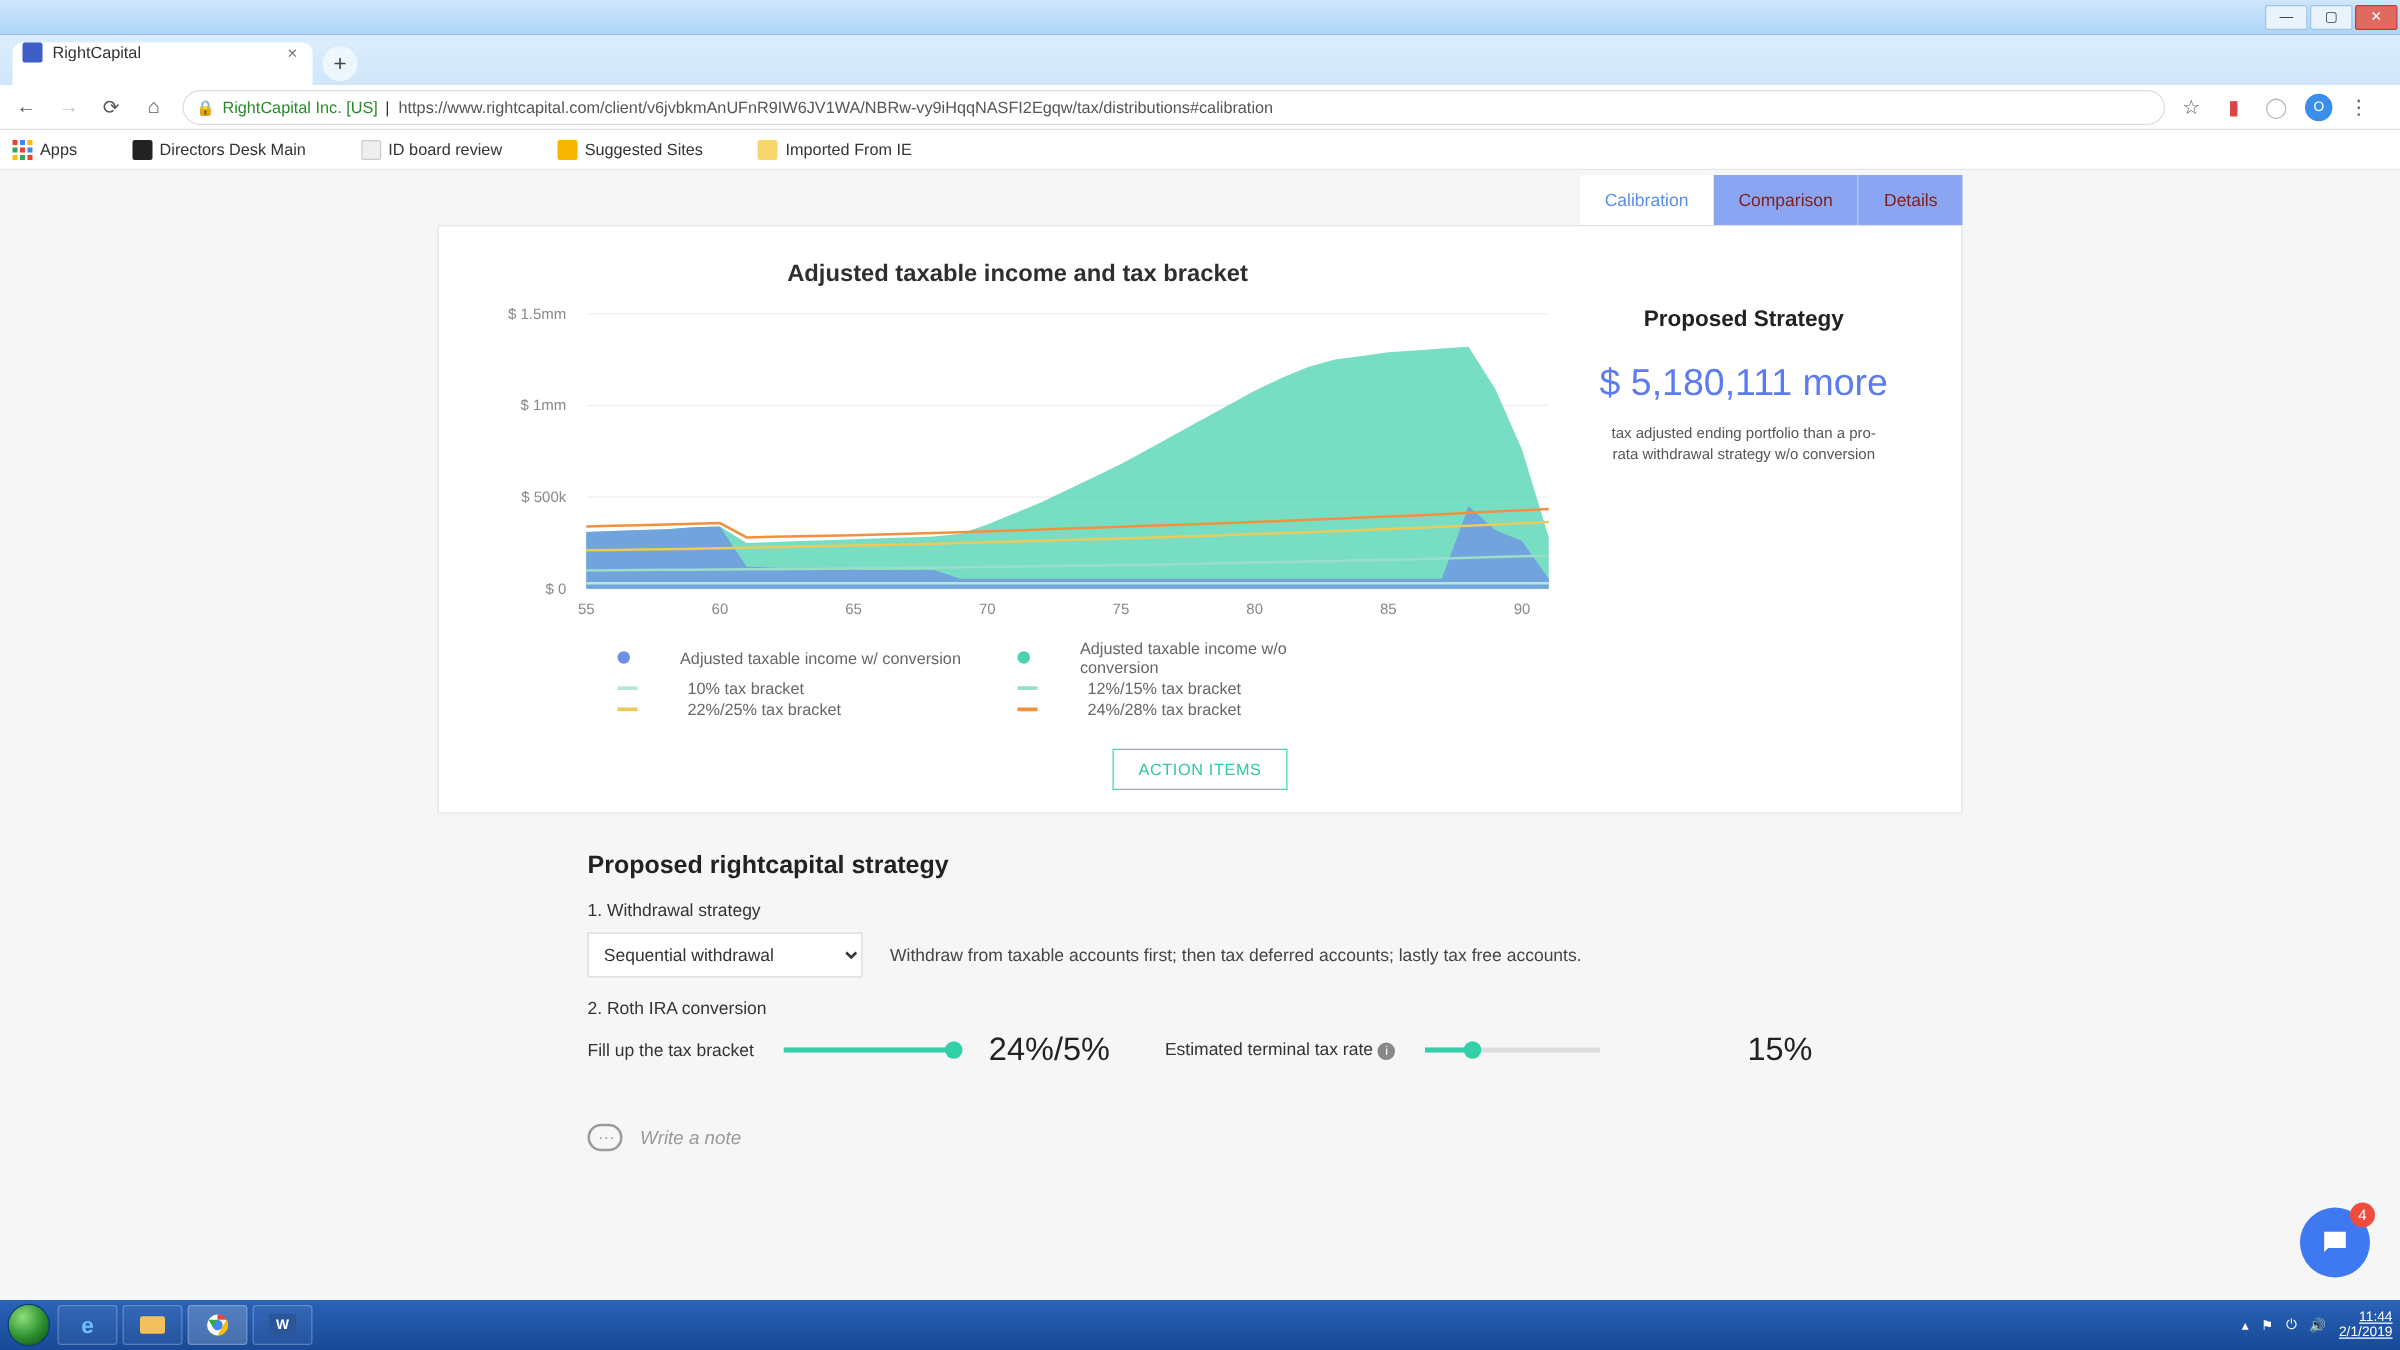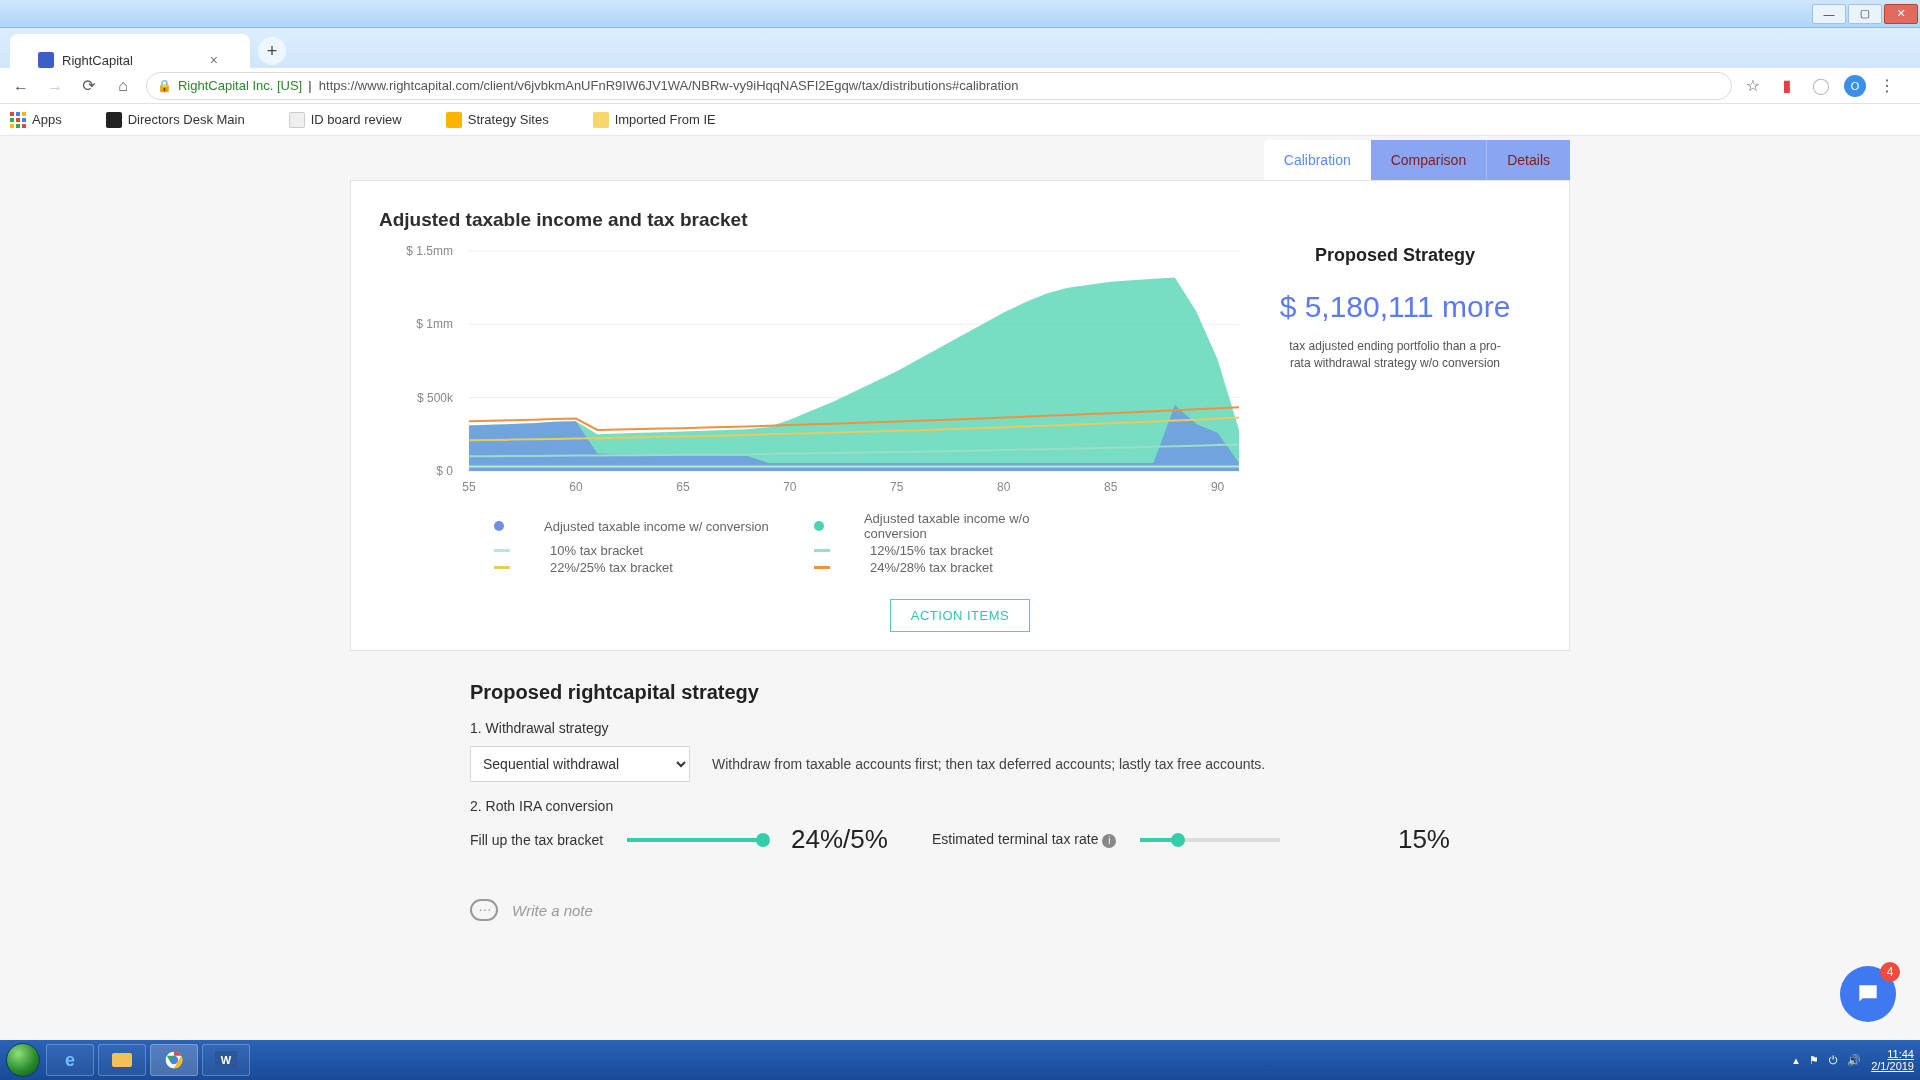--- a/index.html
+++ b/index.html
@@ -3,21 +3,21 @@
 <meta charset="utf-8">
 <style>
   * { box-sizing: border-box; margin: 0; padding: 0; }
   html, body { width: 1920px; height: 1080px; font-family: Arial, Helvetica, sans-serif; overflow: hidden; background:#fff; }
   
   .win-frame { height:28px; background:linear-gradient(#cfe6fb,#aed6f7); display:flex; align-items:center; justify-content:flex-end; padding:0 2px; border-bottom:1px solid #8fb8dc;}
   .win-btn { width:34px; height:20px; margin-left:2px; background:#e9f3fc; border:1px solid #9fc3e2; border-radius:2px; display:flex; align-items:center; justify-content:center; font-size:11px; color:#333;}
   .win-btn.close{ background:#e06a5f; border-color:#b84238; color:#fff;}
   
   .tabstrip{ height:40px; background:linear-gradient(#dbeefd,#d0e6fa); display:flex; align-items:flex-end; padding-left:10px;}
-  .tab{ height:34px; width:240px; background:#fff; border-top-left-radius:8px; border-top-right-radius:8px; display:flex; align-items:flex-end; padding:0 28px; font-size:13px; color:#333; position:relative;}
+  .tab{ height:34px; width:240px; background:#fff; border-top-left-radius:8px; border-top-right-radius:8px; display:flex; align-items:flex-start; padding:0 8px; font-size:13px; color:#333; position:relative;}
   .tab .favicon{ width:16px;height:16px;background:#3b5fc4;margin-right:8px;border-radius:2px;}
   .tab .title{flex:1; white-space:nowrap; overflow:hidden;}
   .tab .close{ color:#777; font-size:14px; padding:0 4px;}
   .newtab{ width:28px;height:28px;margin-left:8px;margin-bottom:3px;border-radius:50%; background:rgba(255,255,255,.6); display:flex;align-items:center;justify-content:center;color:#444;font-size:18px;}
   
   .toolbar{ height:36px; background:#fff; display:flex; align-items:center; padding:0 10px; border-bottom:1px solid #e1e1e1;}
   .tb-icon{ width:22px;height:22px; margin-right:12px; color:#5a5a5a; display:flex;align-items:center;justify-content:center; font-size:16px;}
   .tb-icon.disabled{opacity:.35}
   .omnibox{ flex:1; display:flex; align-items:center; height:28px; border:1px solid #dcdcdc; border-radius:14px; padding:0 10px; font-size:13px; color:#333;}
   .omnibox .lock{ font-size:12px; color:#2a8a2a; margin-right:6px;}
@@ -36,21 +36,21 @@
   .page{ position:absolute; left:0; right:0; top:136px; bottom:40px; background:#f6f6f6;}
   .tabs-row{ display:flex; justify-content:center;}
   .tabs-wrap{ width:1220px; display:flex; justify-content:flex-end; margin-top:4px;}
   .ptab{ height:40px; padding:0 20px; display:flex;align-items:center; font-size:14px;}
   .ptab.active{ background:#fff; color:#5a8dee; border-top-left-radius:4px;border-top-right-radius:4px;}
   .ptab.inactive{ background:#8aa5f1; color:#7f1d1d;}
   .ptab.inactive+.ptab.inactive{ border-left:1px solid rgba(255,255,255,.25);}
   .card{ width:1220px; margin:0 auto; background:#fff; border:1px solid #e4e4e4; padding:28px 28px 18px; position:relative;}
   .chart-col{ display:flex; }
   .chart-block{ width:870px;}
-  .chart-title{ font-size:19px; color:#2e2e2e; font-weight:600; margin-bottom:10px;}
+  .chart-title{ text-align:center; font-size:19px; color:#2e2e2e; font-weight:600; margin-bottom:10px;}
   .radios{ text-align:center; font-size:14px; color:#333; margin-bottom:16px;}
   .radios label{ margin:0 10px;}
   .radios input{vertical-align:-2px; margin-right:4px;}
   .chart-svg{ display:block;}
   .legend{ display:grid; grid-template-columns: 280px 280px; gap:2px 40px; width:640px; margin:10px auto 0; font-size:13px; color:#666;}
   .lg{ display:flex; align-items:center;gap:34px;}
   .lg .sw{ width:10px;height:10px;border-radius:50%; margin-right:6px;}
   .lg .ln{ width:16px;height:3px; margin-right:6px;}
   
   .stat{ flex:1; text-align:center; padding-top:36px;}
@@ -142,21 +142,21 @@
   <div class="bm">
       <div class="bm-ic" style="background:#222"></div>
       <span>Directors Desk Main</span>
     </div>
   <div class="bm">
       <div class="bm-ic" style="background:#eee;border:1px solid #ccc"></div>
       <span>ID board review</span>
     </div>
   <div class="bm">
       <div class="bm-ic" style="background:#f7b500"></div>
-      <span>Strategy Sites</span>
+      <span>Suggested Sites</span>
     </div>
   <div class="bm">
       <div class="bm-ic" style="background:#f7d66b"></div>
       <span>Imported From IE</span>
     </div>
 </div>
 
 <div class="page">
   <div class="tabs-row">
    <div class="tabs-wrap">

